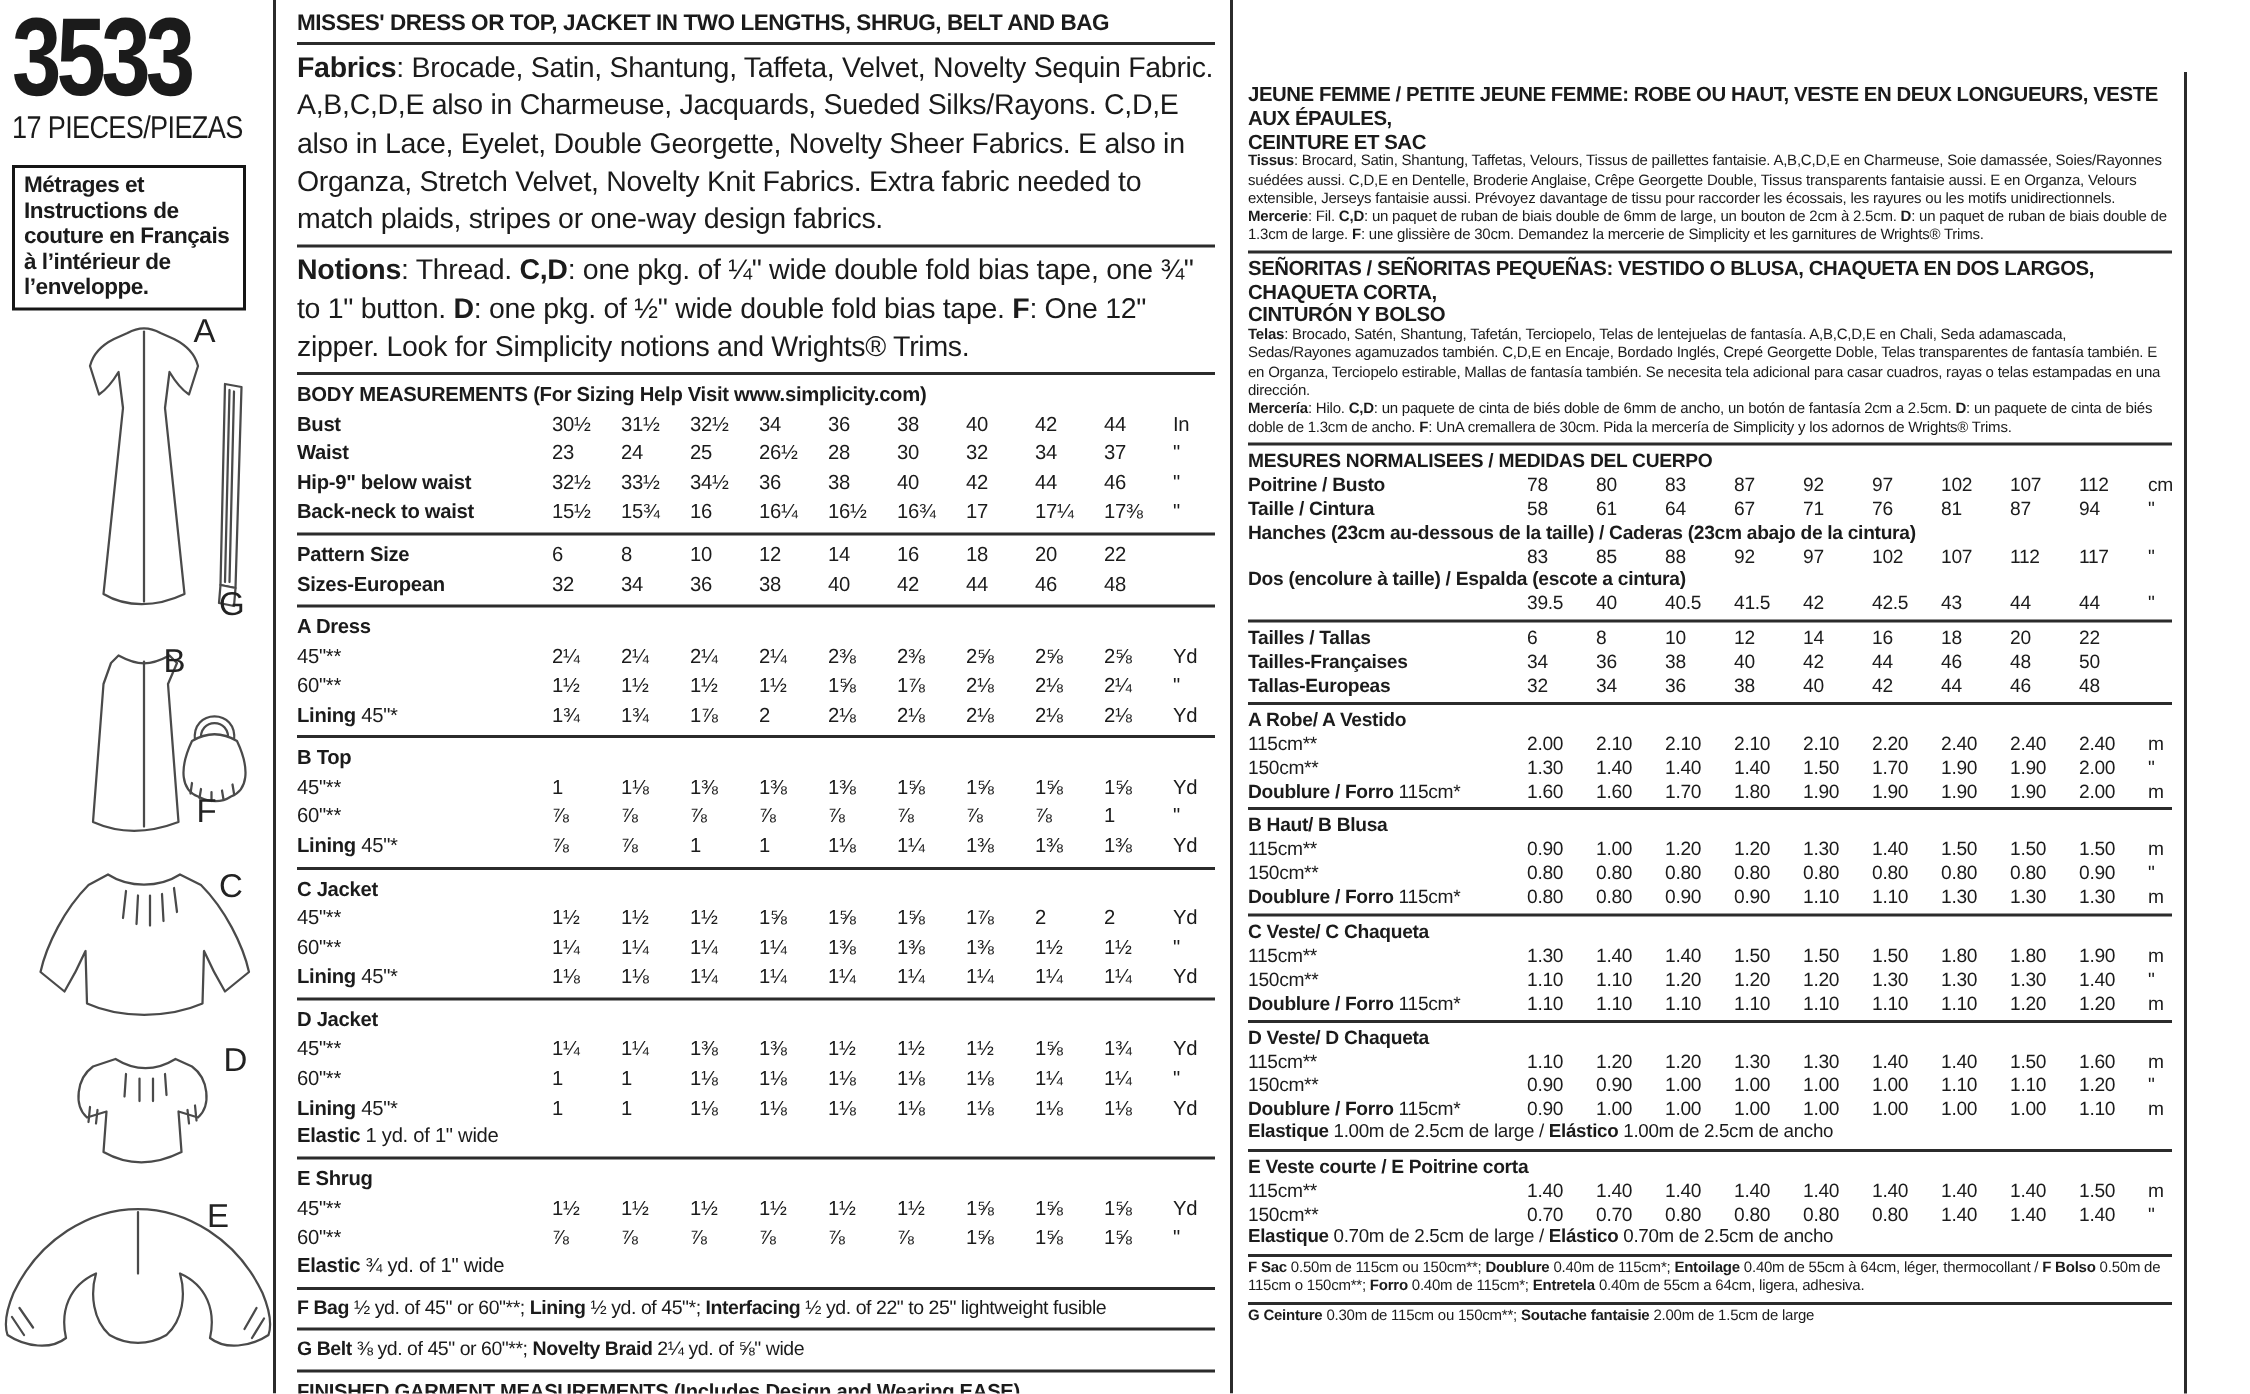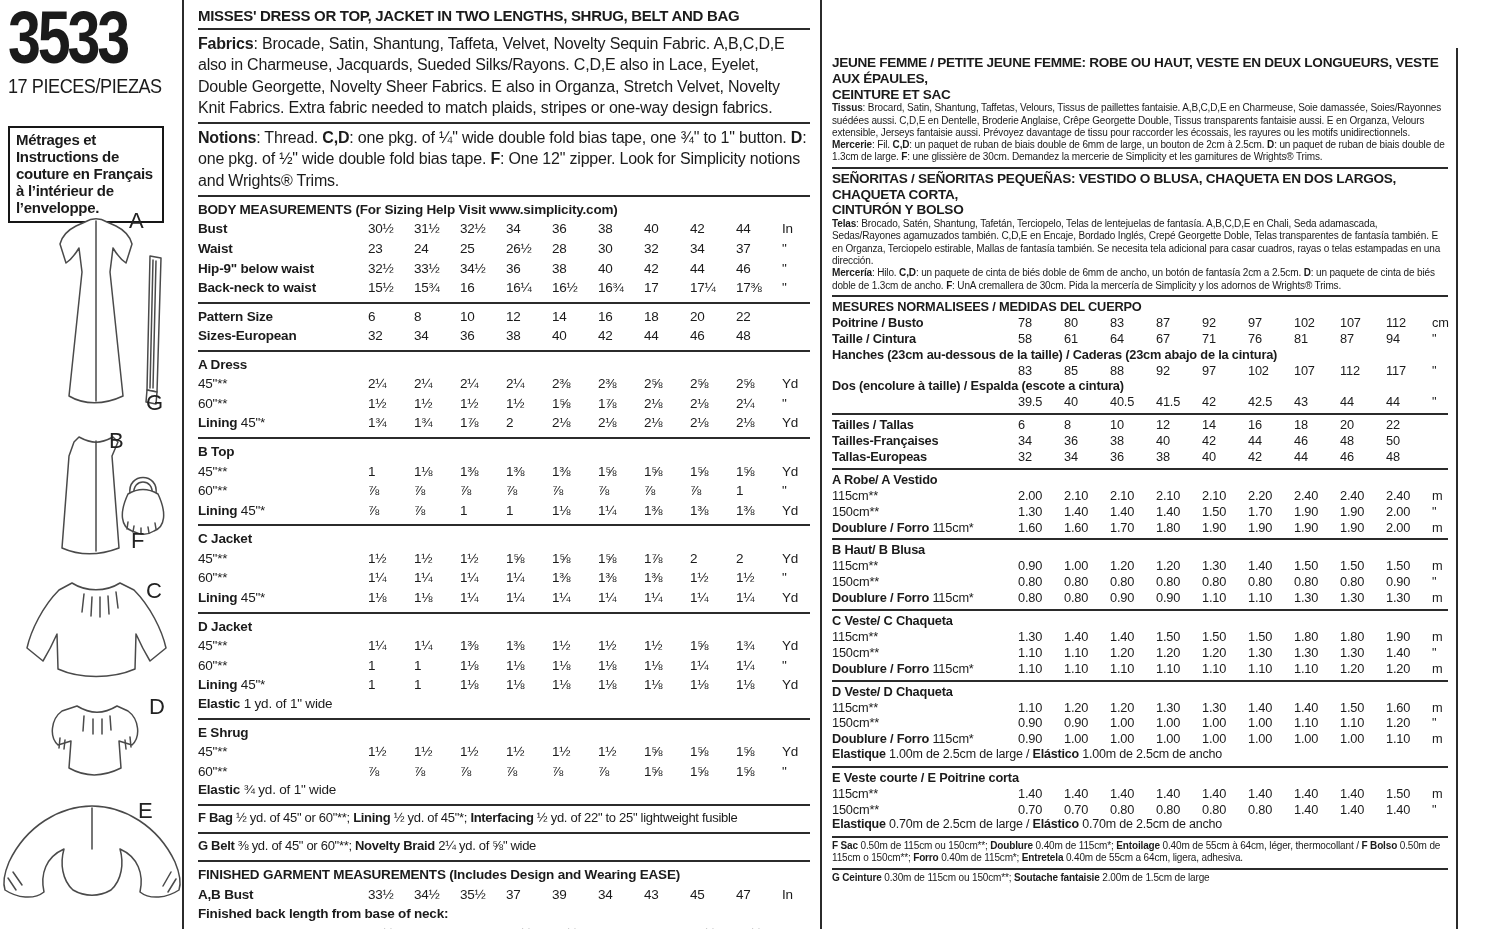--- a/index.html
+++ b/index.html
@@ -9,35 +9,35 @@
     font-family:"Liberation Sans", sans-serif;
     -webkit-font-smoothing:antialiased;
   }
   
   .left{position:absolute;left:0;top:0;width:184px;height:929px;
     border-right:2px solid #2b2b2b;box-sizing:border-box;padding:4px 8px;}
   .num{font-size:74px;font-weight:800;letter-spacing:-4px;line-height:.92;
     transform:scaleX(.80);transform-origin:left top;white-space:nowrap;}
   .pieces{font-size:21px;letter-spacing:-.5px;transform:scaleX(.86);transform-origin:left top;
     white-space:nowrap;margin-top:2px;}
-  .notice{border:2.5px solid #161616;padding:4px 6px;margin-top:28px;width:156px;
+  .notice{border:2.5px solid #161616;padding:4px 6px;margin-top:12px;width:156px;
     box-sizing:border-box;font-weight:bold;font-size:15px;line-height:1.13;letter-spacing:-.3px;}
   .sketches{position:absolute;left:0;top:0;width:184px;height:929px;pointer-events:none;}
   .figletter{position:absolute;font-size:22px;font-weight:400;color:#222;}
   .fl-a{left:129px;top:208px}.fl-g{left:146px;top:390px}.fl-b{left:109px;top:428px}
   .fl-f{left:131px;top:528px}.fl-c{left:146px;top:578px}.fl-d{left:149px;top:694px}
   .fl-e{left:138px;top:798px}
   
   .mid{position:absolute;left:186px;top:0;width:636px;height:929px;
     border-right:2px solid #2b2b2b;box-sizing:border-box;padding:5px 10px 2px 12px;}
   .sec{border-bottom:2px solid #2b2b2b;padding:3px 0 4px 0;}
   .sec:last-child{border-bottom:none;}
   .mtitle{font-size:15px;font-weight:bold;letter-spacing:-.3px;padding:2px 0 4px 0;
     border-bottom:2px solid #2b2b2b;}
-  .para{font-size:16px;line-height:1.33;letter-spacing:-.2px;}
+  .para{font-size:19px;line-height:1.33;letter-spacing:-.2px;}
   b{font-weight:bold;}
   .thead{font-size:13.5px;font-weight:bold;letter-spacing:-.2px;line-height:1.45;}
   .trow{display:grid;grid-template-columns:170px repeat(9,46px) 1fr;
     font-size:13.5px;line-height:1.45;letter-spacing:-.2px;}
   .tl{white-space:nowrap;}
   .tc,.tu{text-align:left;}
   .notel{font-size:13.5px;line-height:1.4;letter-spacing:-.2px;}
   .inline-note{font-size:13px;line-height:1.45;letter-spacing:-.3px;white-space:nowrap;}
   .fnrow{font-size:13px;letter-spacing:-.2px;padding-top:4px;}
   

